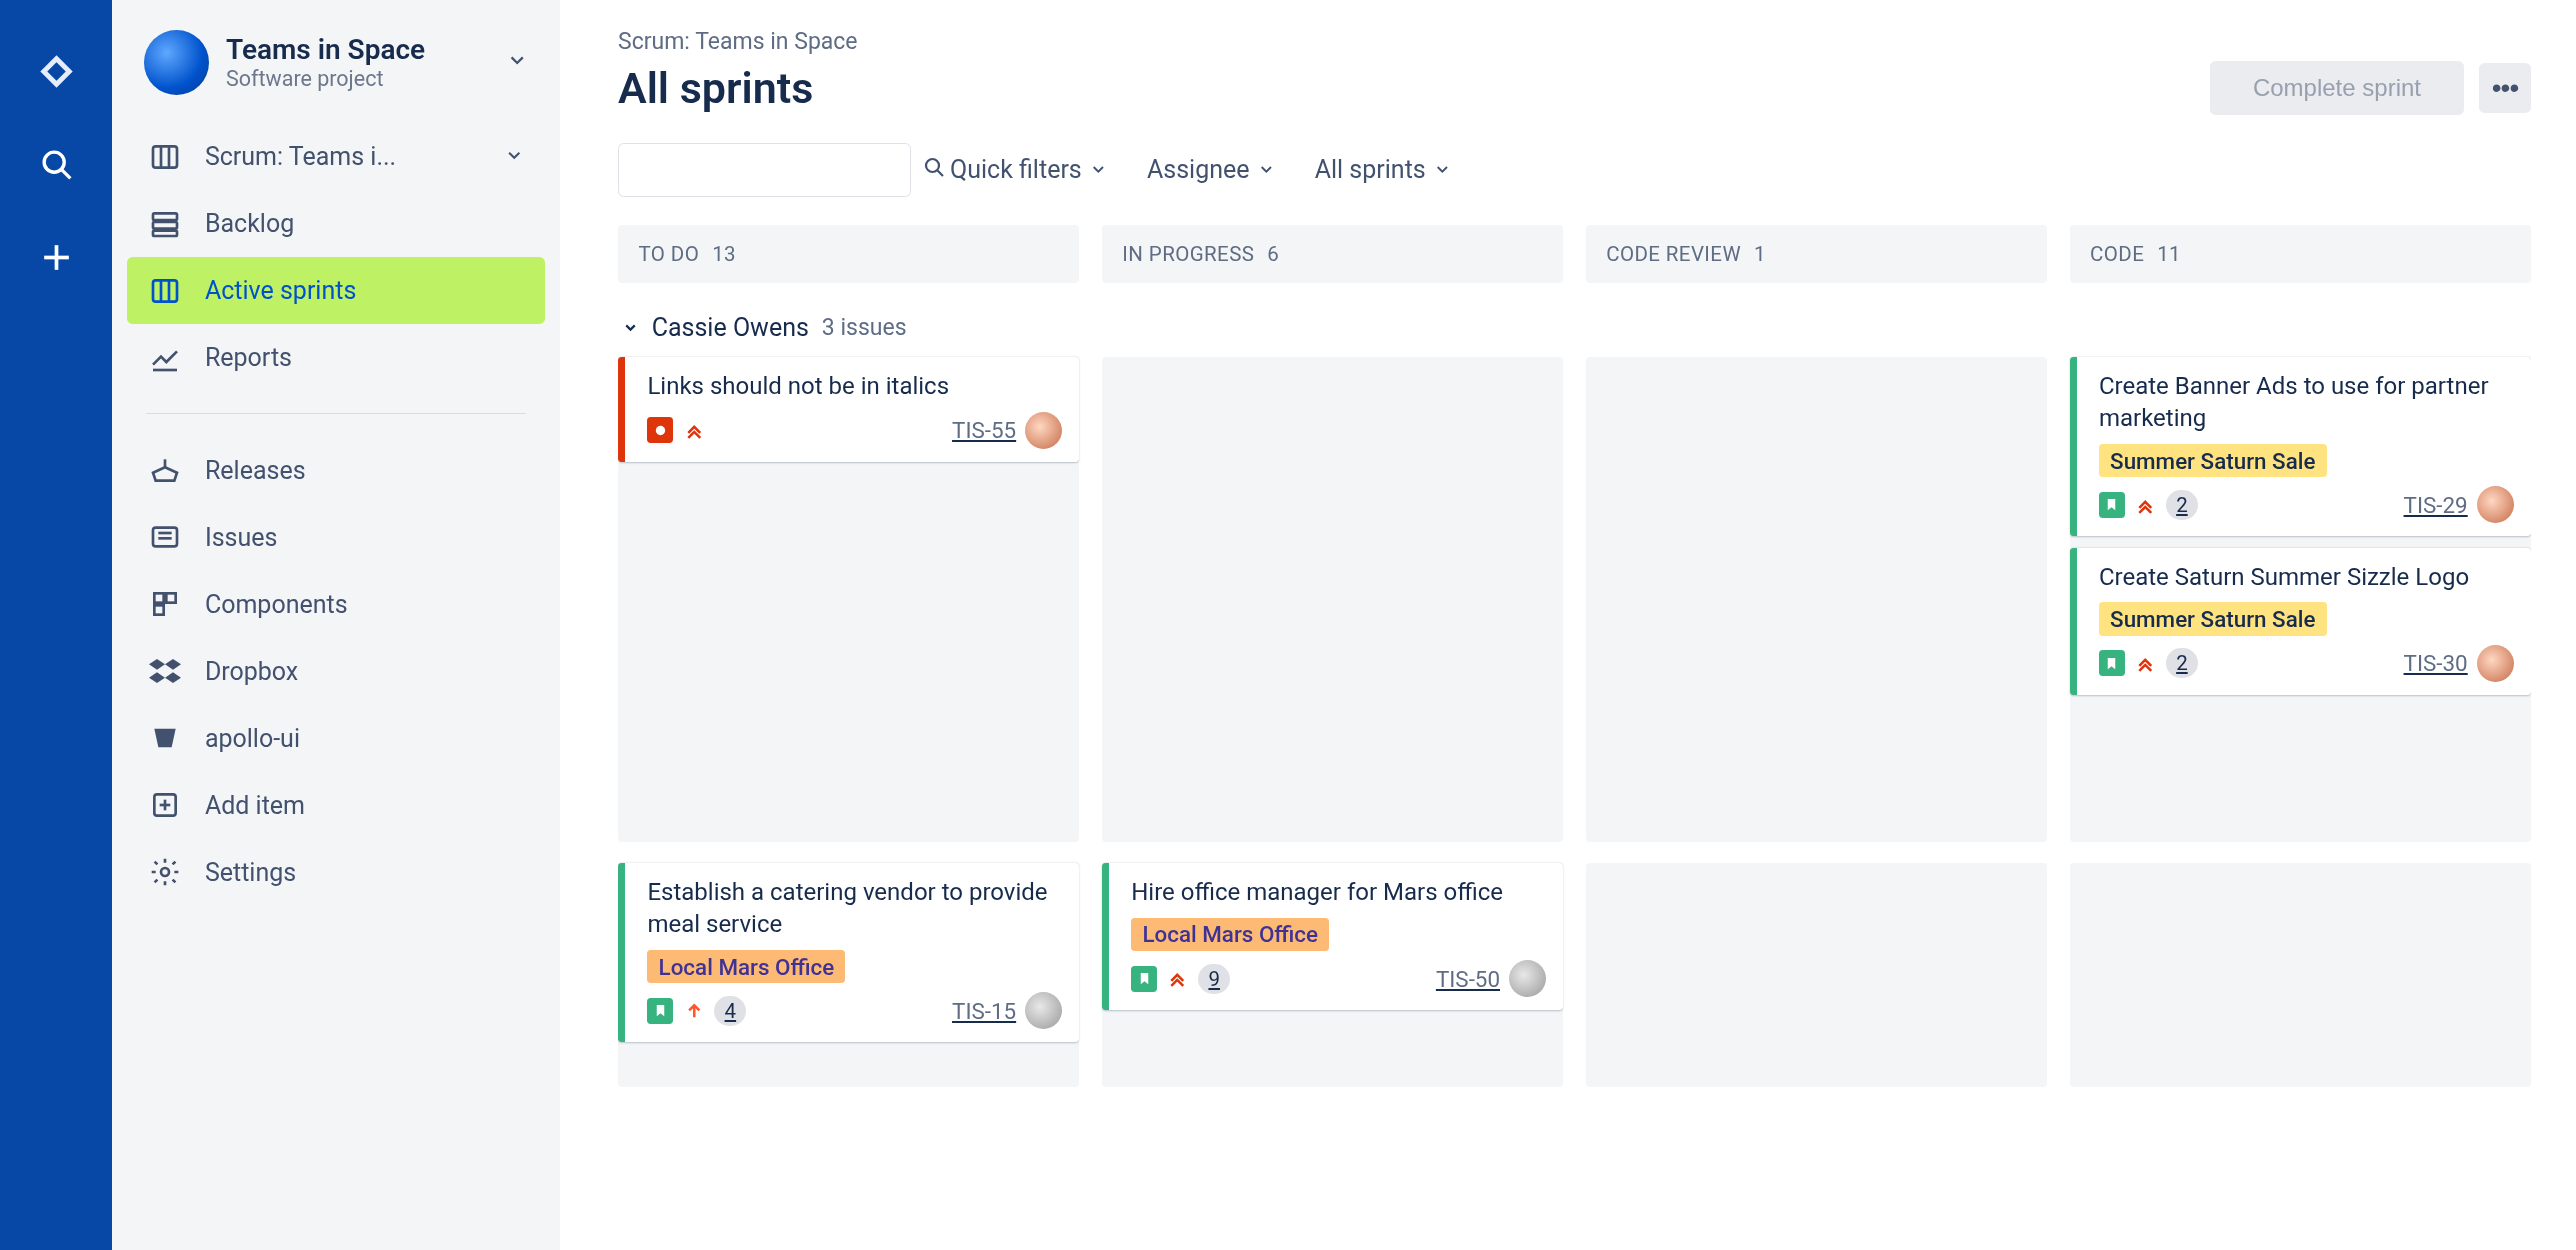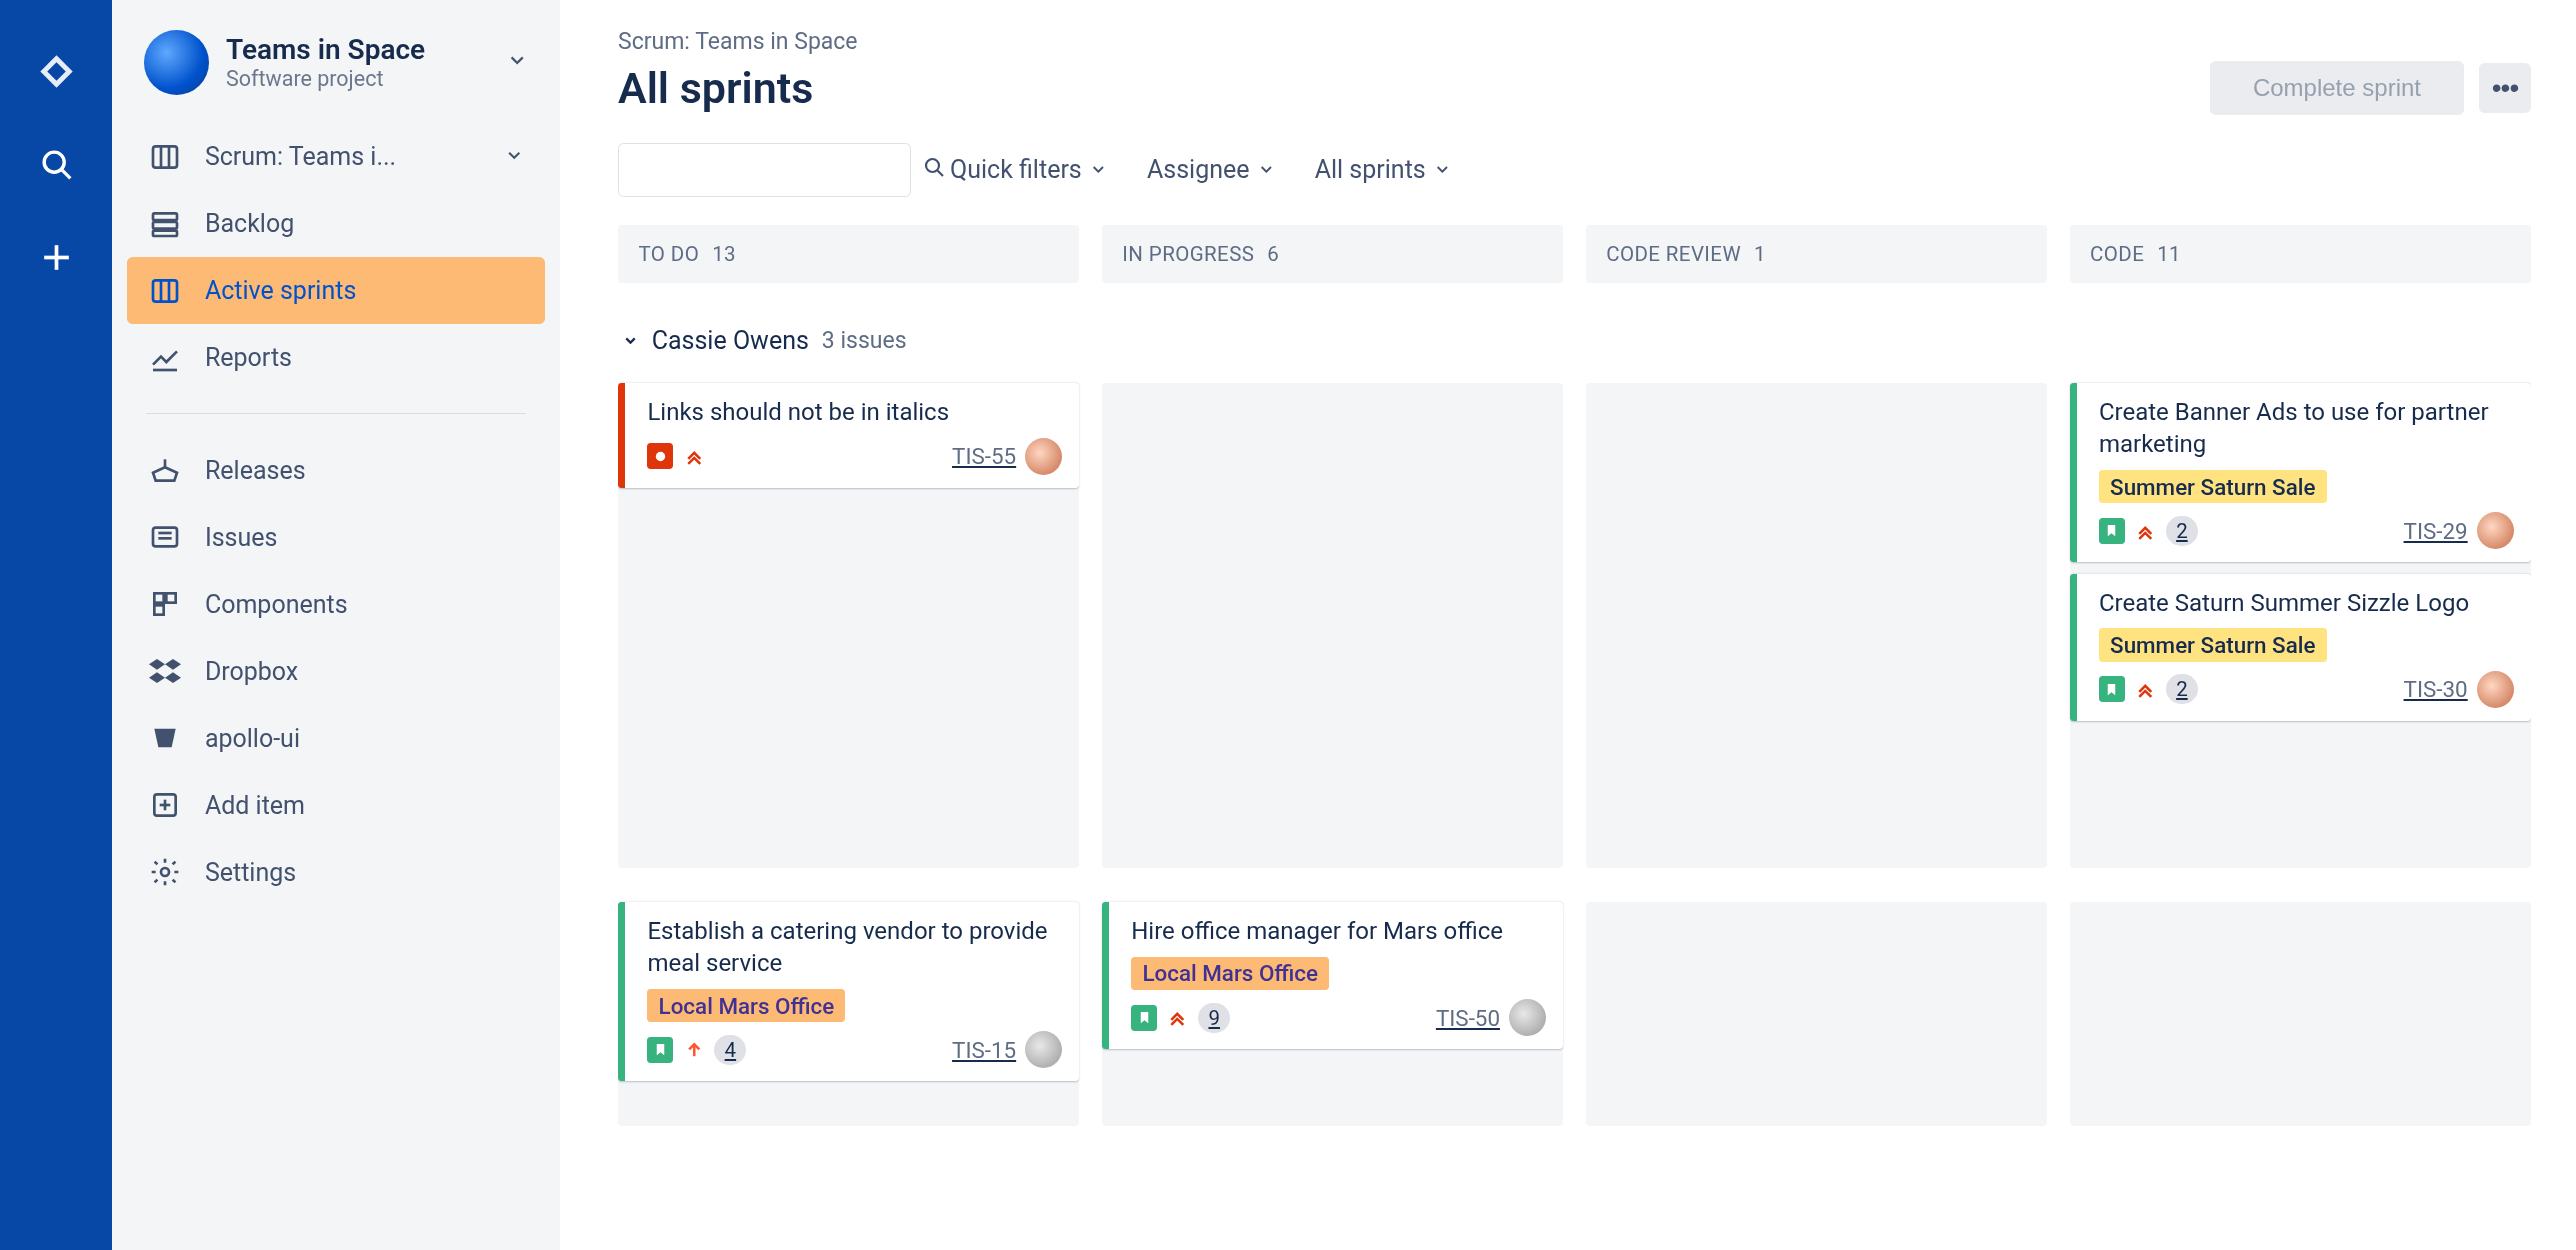--- a/index.html
+++ b/index.html
@@ -14,21 +14,21 @@
 
 .project-sidebar { width: 448px; background: #F4F5F7; display: flex; flex-direction: column; padding: 30px 0; }
 .project-header { display: flex; align-items: center; gap: 17px; padding: 0 32px 28px 32px; cursor: pointer; }
 .project-logo { width: 65px; height: 65px; border-radius: 50%; background: radial-gradient(circle at 35% 35%, #5fa8ff 0%, #0052CC 60%, #073a8c 100%); position: relative; }
 .project-title { font-weight: 600; font-size: 28px; color: #172B4D; line-height: 1.15; }
 .project-subtitle { font-size: 21.5px; color: #6B778C; }
 .project-chevron { margin-left: auto; color: #42526E; }
 
 .nav-top, .nav-bottom { display: flex; flex-direction: column; padding: 0 15px; }
 .nav-item { display: flex; align-items: center; gap: 22.4px; height: 67px; padding: 0 20.5px; border-radius: 5.6px; cursor: pointer; color: #42526E; font-size: 25px; }
-.nav-item.active { background: #fdba74; color: #0052CC; }
+.nav-item.active { background: #bef264; color: #0052CC; }
 .nav-item.active .ni-label { color: #0052CC; }
 .nav-item .ni-icon { width: 35px; height: 35px; display:flex; align-items:center; justify-content:center; }
 .nav-item .ni-icon svg { width: 32px; height: 32px; }
 .nav-item .ni-label { flex: 1; white-space: nowrap; overflow: hidden; text-overflow: ellipsis; }
 .nav-item .ni-chevron { color:#42526E; }
 .nav-divider { height:0.9px; background:#d9dde3; margin: 22.4px 34px; }
 
 
 .main { flex: 1; display: flex; flex-direction: column; padding: 28px 45px 0 58px; overflow: hidden; }
 .breadcrumb { font-size: 23px; color:#5E6C84; margin-bottom: 5.6px; }
@@ -37,21 +37,21 @@
 .complete-btn { background:#ebecf0; color:#97a0af; border:none; border-radius:5.6px; padding: 13px 43px; font-size:24px; cursor: default; }
 .overflow-btn { background:#ebecf0; border:none; border-radius:5.6px; width:52px; height:50px; margin-left:15px; display:flex; align-items:center; justify-content:center; color:#42526E; cursor:pointer; font-size:28px; letter-spacing: -0.9px; }
 
 .filters-row { display:flex; align-items:center; gap: 39px; margin-bottom: 28px; }
 .search-box { width: 293px; height: 54px; border:1.9px solid #DFE1E6; border-radius:5.6px; display:flex; align-items:center; padding: 0 15px; background:#fff; }
 .search-box input { flex:1; border:none; outline:none; font-size:22.4px; background:transparent; }
 .search-box .search-icon { color:#42526E; }
 .filter-drop { display:flex; align-items:center; gap:7.5px; color:#42526E; font-size:25px; cursor:pointer; }
 .filter-drop svg { width:18.7px; height:18.7px; }
 
-.board-area { display:flex; flex-direction:column; gap: 17px; flex:1; overflow:hidden; }
+.board-area { display:flex; flex-direction:column; gap: 4px; flex:1; overflow:hidden; }
 .col-headers { display:flex; gap: 22.4px; margin-bottom: 15px; }
 .col-head { flex:1; min-width:0; background:#F4F5F7; border-radius:3.7px; padding: 17px 20.5px; color:#5E6C84; font-size:20.5px; letter-spacing: 0.4px; }
 .col-head .ch-count { margin-left: 7.5px; }
 
 .swimlane-title { display:flex; align-items:center; gap: 13px; color:#172B4D; font-size:25px; padding: 11.2px 3.7px; cursor:pointer; }
 .swimlane-title .sw-issues { color:#5E6C84; font-size:23px; }
 .swimlane-title svg { width:17px; height:17px; }
 
 .swimlane-body { display:flex; gap:22.4px; margin-bottom: 17px; min-height: 224px; }
 .lane-col { flex:1; min-width:0; background:#F4F5F7; border-radius:3.7px; display:flex; flex-direction:column; gap:11.2px; padding: 0; }

